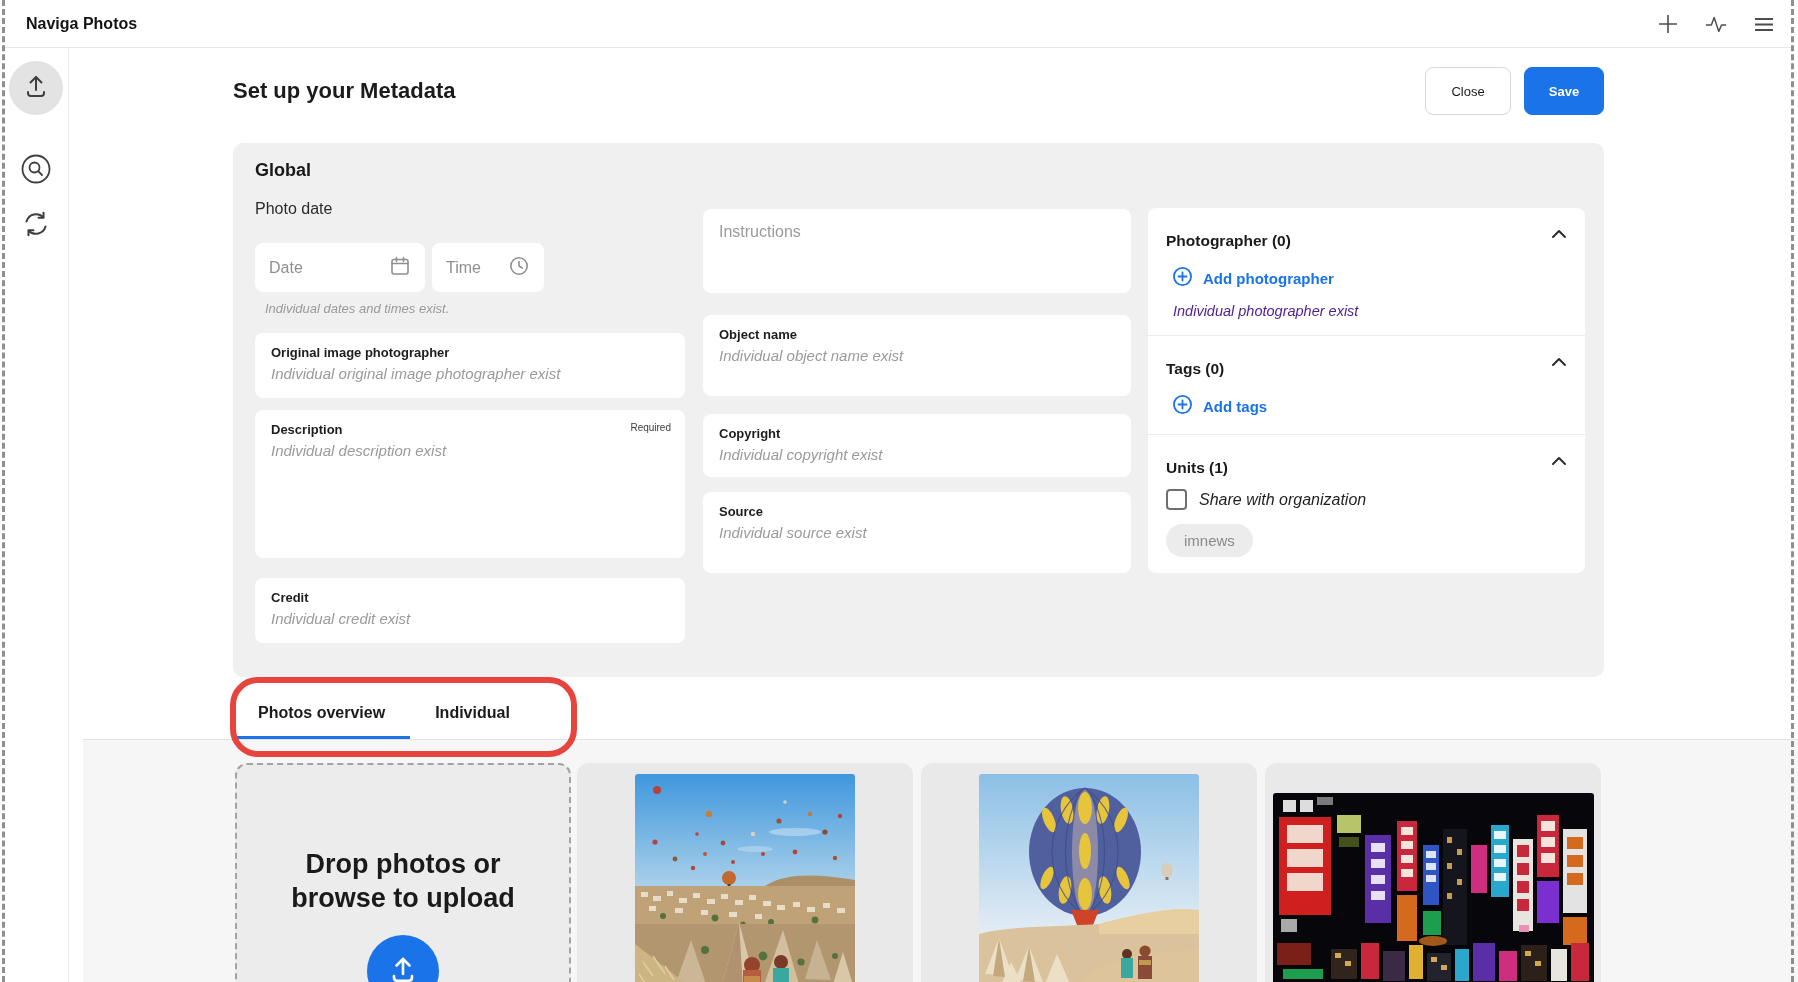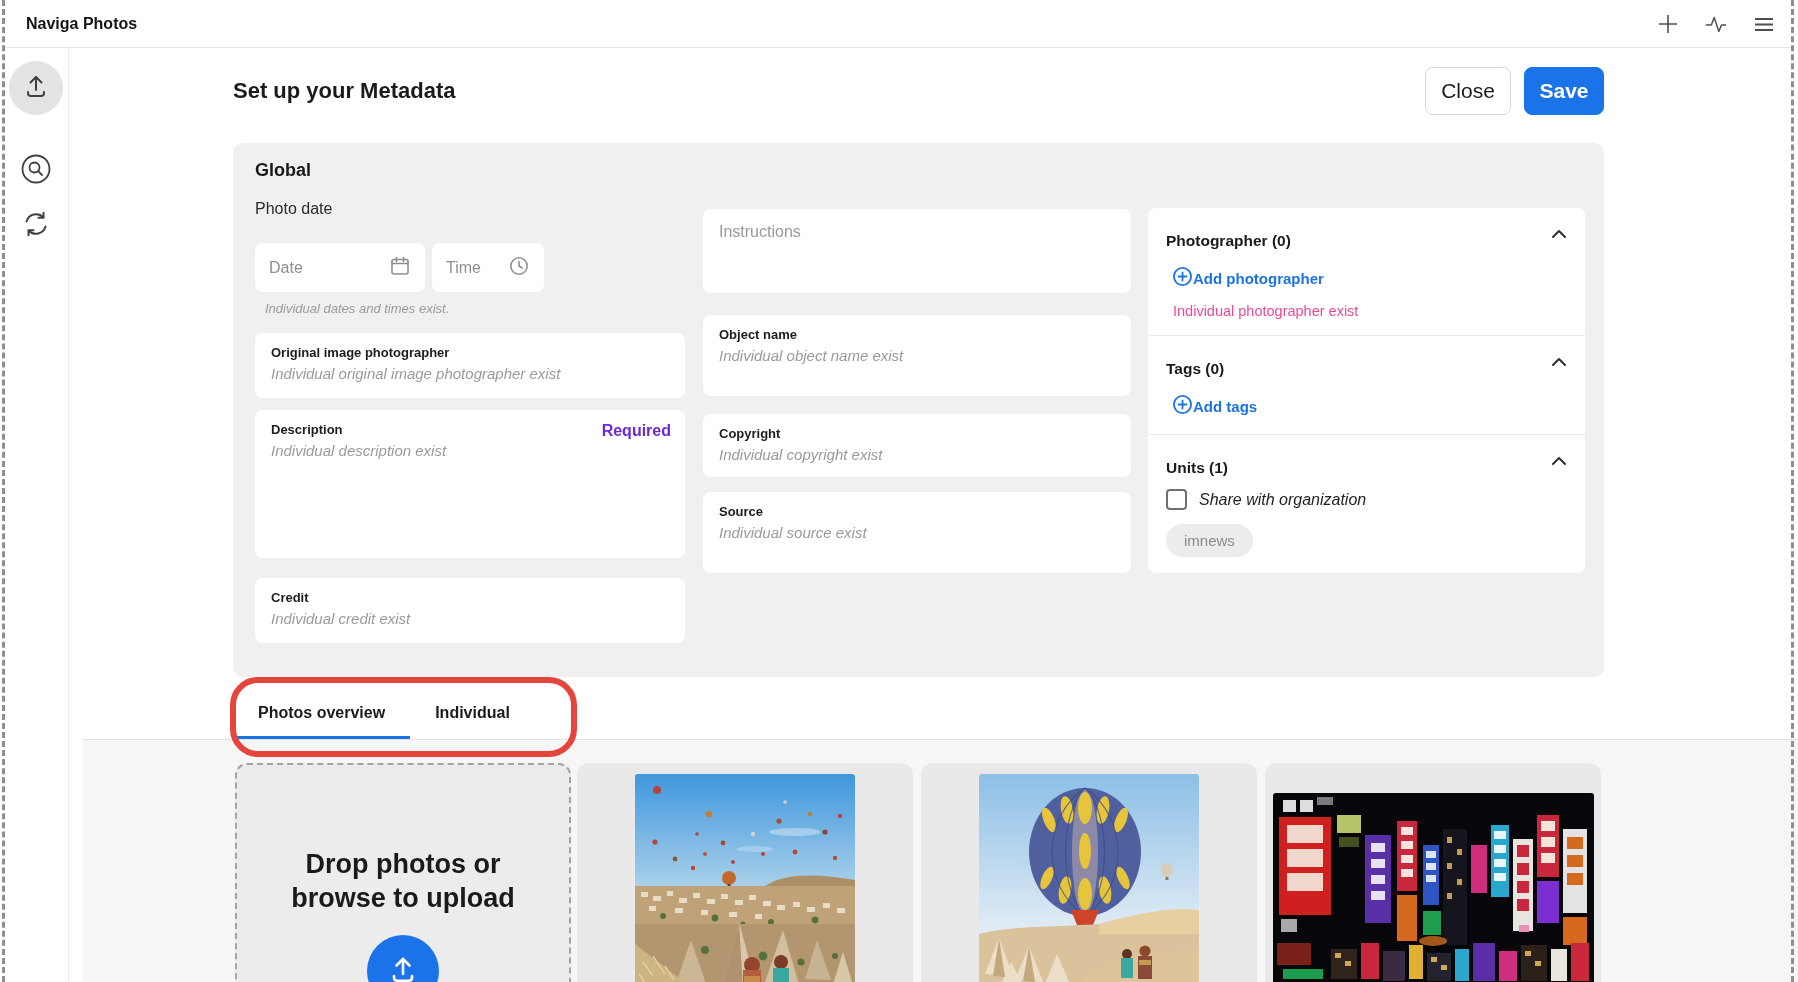--- a/index.html
+++ b/index.html
@@ -27,21 +27,21 @@
   .rail-upload{top:13px;}
   .rail-search{top:105px;width:36px;height:36px;}
   .rail-sync{top:160px;width:36px;height:36px;}
 
   
   .content{position:absolute;left:83px;top:48px;width:1724px;bottom:0;background:#fff;}
 
   .page-head{position:absolute;left:150px;top:19px;width:1371px;height:48px;display:flex;align-items:center;justify-content:space-between;}
   .page-title{font-size:22px;font-weight:bold;color:#1b1b1b;}
   .head-actions{display:flex;gap:13px;}
-  .btn{height:48px;border-radius:8px;font-size:21px;display:flex;align-items:center;justify-content:center;cursor:pointer;box-sizing:border-box;}
+  .btn{height:48px;border-radius:8px;font-size:13px;display:flex;align-items:center;justify-content:center;cursor:pointer;box-sizing:border-box;}
   .btn-close{width:86px;background:#fff;border:1px solid #d8d8d8;color:#1b1b1b;}
   .btn-save{width:80px;background:#1a73e8;border:1px solid #1a73e8;color:#fff;font-weight:bold;}
 
   
   .global-panel{position:absolute;left:150px;top:95px;width:1371px;height:534px;background:#f0f0f0;border-radius:10px;}
   .global-title{position:absolute;left:22px;top:17px;font-size:18px;font-weight:bold;color:#181818;}
 
   .col{position:absolute;top:0;height:100%;}
   .col1{left:22px;width:430px;}
   .col2{left:470px;width:428px;}
@@ -51,39 +51,39 @@
   .date-row{position:absolute;top:100px;display:flex;gap:7px;}
   .mini-input{background:#fff;border-radius:8px;height:49px;display:flex;align-items:center;justify-content:space-between;padding:0 14px;box-sizing:border-box;cursor:text;color:#8f8f8f;}
   .mini-input .ph{font-size:16px;}
   .mini-date{width:170px;}
   .mini-time{width:112px;}
   .date-helper{position:absolute;top:158px;left:10px;font-size:13px;font-style:italic;color:#9a9a9a;}
 
   .field-card{position:absolute;left:0;width:100%;background:#fff;border-radius:8px;padding:12px 16px;box-sizing:border-box;cursor:text;}
   .field-label{font-size:13px;font-weight:bold;color:#1d1d1d;}
   .field-ph{font-size:15px;font-style:italic;color:#9a9a9a;margin-top:5px;}
-  .field-required{position:absolute;top:12px;right:14px;font-size:16px;color:#6d28d9;font-weight:bold;}
+  .field-required{position:absolute;top:12px;right:14px;font-size:10px;color:#404040;}
 
   .fc-origphot{top:190px;height:65px;}
   .fc-desc{top:267px;height:148px;}
   .fc-credit{top:435px;height:65px;}
   .fc-instructions{top:66px;height:84px;}
   .fc-instructions .instr-ph{font-size:16px;color:#9a9a9a;margin-top:2px;}
   .fc-objname{top:172px;height:81px;}
   .fc-copyright{top:271px;height:63px;}
   .fc-source{top:349px;height:81px;}
 
   
   .meta-card{position:absolute;left:0;top:65px;width:100%;background:#fff;border-radius:8px;box-sizing:border-box;}
   .meta-sec{padding:24px 20px 16px 18px;position:relative;}
   .meta-sec + .meta-sec{border-top:1px solid #ebebeb;}
   .sec-title{font-size:15.5px;font-weight:bold;color:#1b1b1b;}
   .chev{position:absolute;right:18px;top:17px;color:#2d2d2d;cursor:pointer;}
-  .add-link{display:flex;align-items:center;color:#1a73e8;font-size:15px;font-weight:bold;cursor:pointer;margin-top:16px;margin-left:6px;}
-  .sec-helper{font-size:14.5px;color:#ec4899;margin-top:13px;margin-left:7px;}
+  .add-link{display:flex;align-items:center;gap:10px;color:#1a73e8;font-size:15px;font-weight:bold;cursor:pointer;margin-top:16px;margin-left:6px;}
+  .sec-helper{font-size:14.5px;font-style:italic;color:#4c1d95;margin-top:13px;margin-left:7px;}
   .cb-row{display:flex;align-items:center;gap:12px;margin-top:12px;cursor:pointer;}
   .checkbox{width:21px;height:21px;border:2px solid #6f6f6f;border-radius:4px;background:#fff;box-sizing:border-box;}
   .cb-label{font-size:16px;color:#1f1f1f;font-style:italic;}
   .chip{display:inline-block;background:#ececec;color:#8a8a8a;font-size:15px;border-radius:17px;padding:8px 18px;margin-top:14px;}
 
   
   .tabs{position:absolute;left:150px;top:642px;display:flex;z-index:5;}
   .tab{height:49px;display:flex;align-items:center;padding:0 25px;font-size:16px;font-weight:bold;color:#1b1b1b;cursor:pointer;box-sizing:border-box;border-bottom:3px solid transparent;}
   .tab.active{border-bottom-color:#1a73e8;}
   .tabs-rule{position:absolute;left:0;right:0;top:691px;height:1px;background:#e2e2e2;}

